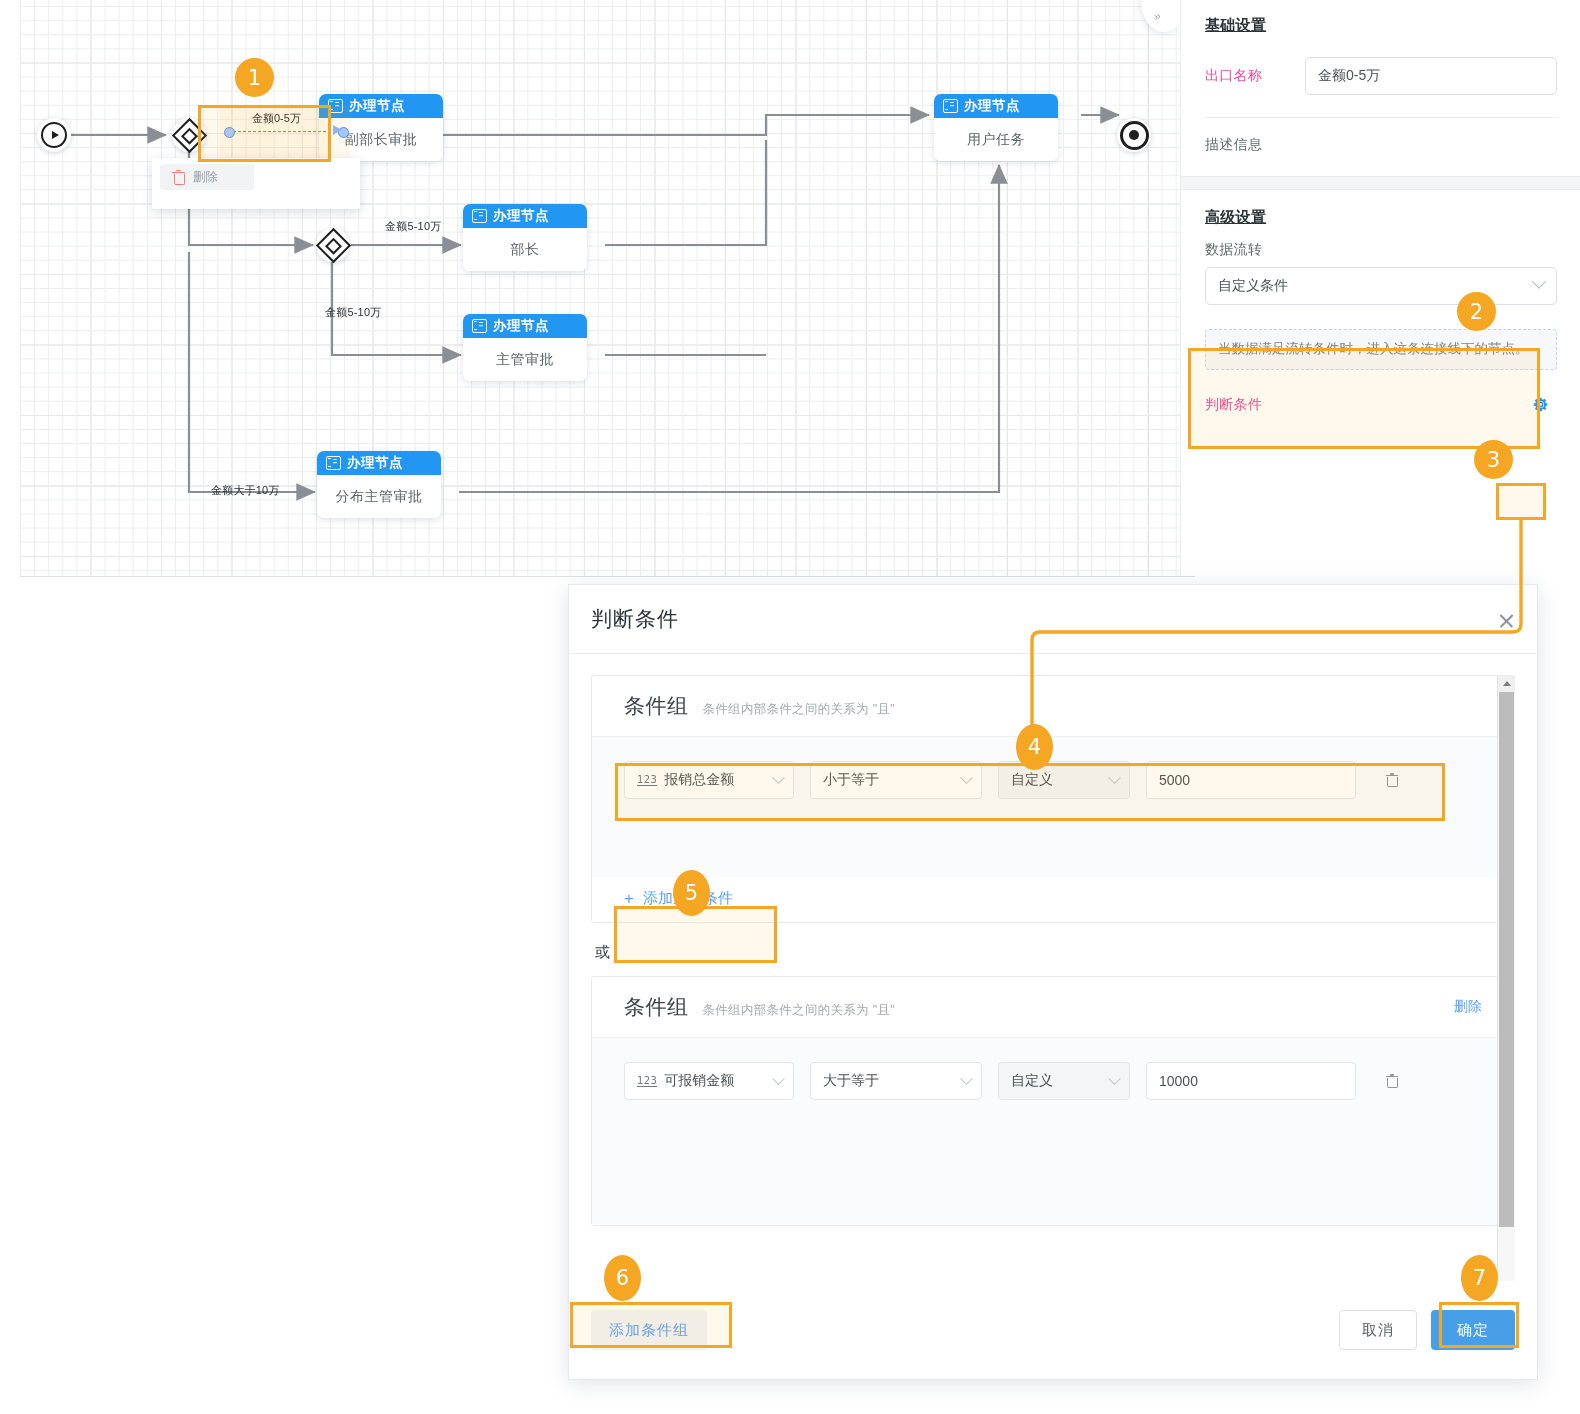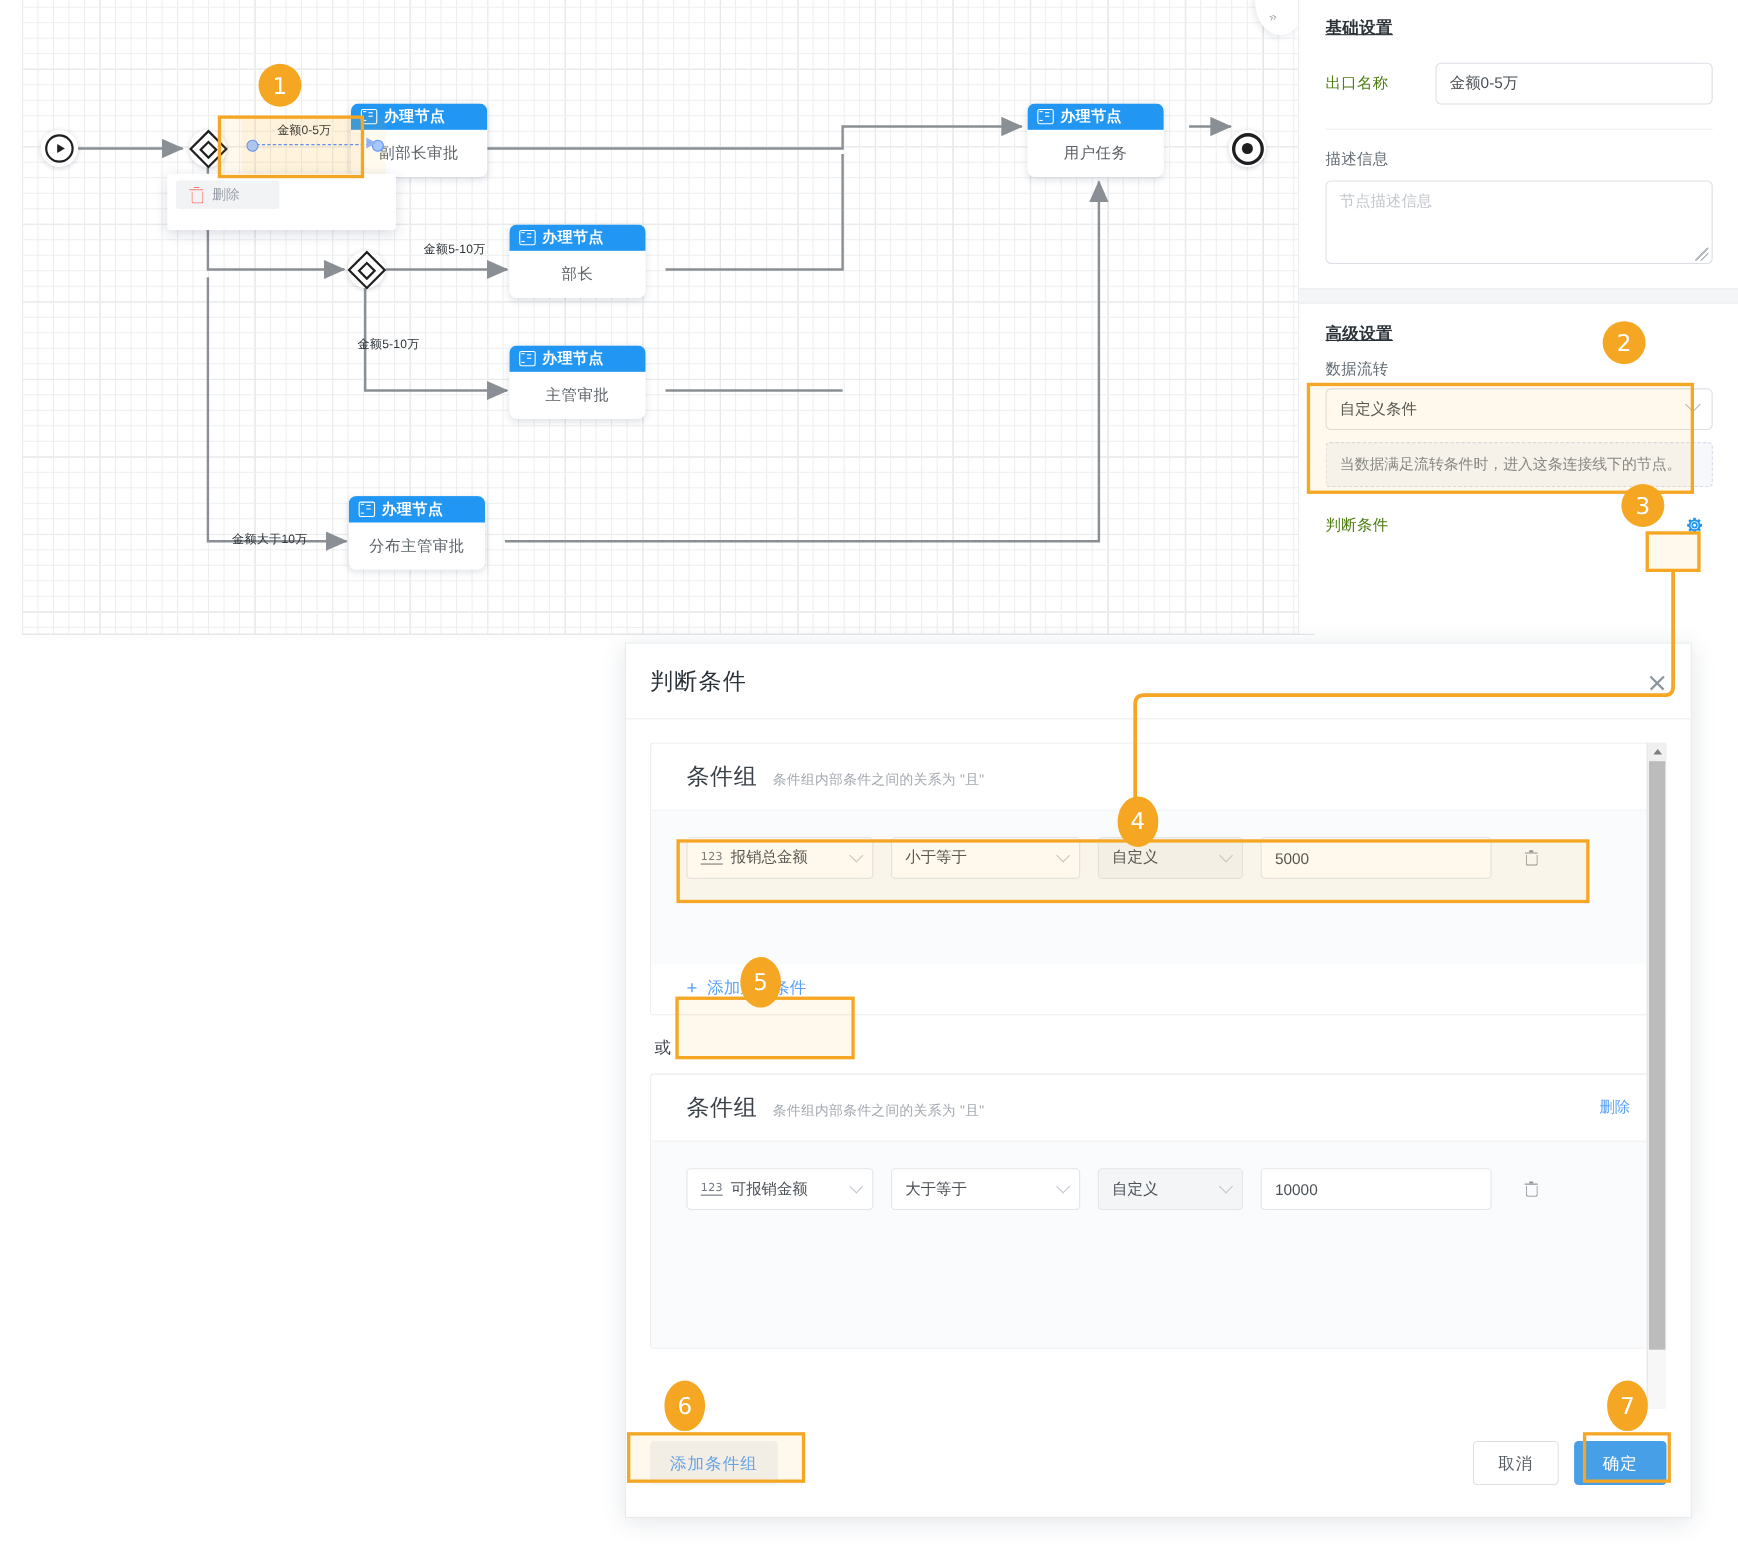--- a/index.html
+++ b/index.html
@@ -124,21 +124,21 @@
     position:absolute;left:1141px;top:-30px;width:46px;height:62px;border-radius:50%;
     background:#fff;box-shadow:-2px 2px 6px rgba(30,50,90,.10);
   }
   #collapse-handle .cc{
     position:absolute;left:13px;top:40px;font-size:11px;color:#9aa1a9;letter-spacing:-1px;
     transform:rotate(-15deg);
   }
   .panel-sec{padding:0 24px;}
   .sec-title{font-size:15px;font-weight:700;color:#2b3238;letter-spacing:.3px;text-decoration:underline;}
   .field-row{display:flex;align-items:center;margin-top:22px;}
-  .field-label{font-size:14px;color:#4d7c0f;width:100px;flex:none;letter-spacing:.3px;}
+  .field-label{font-size:14px;color:#ec4899;width:100px;flex:none;letter-spacing:.3px;}
   .txt-input{
     flex:1;height:38px;border:1px solid #dcdfe6;border-radius:5px;background:#fff;
     display:flex;align-items:center;padding:0 12px;font-size:14px;color:#4a5056;
     box-sizing:border-box;
   }
   .hr{height:1px;background:#ededef;margin:22px 0 0 0;}
   .blk-label{font-size:14px;color:#616a72;margin-top:18px;letter-spacing:.3px;}
   .ta-box{
     margin-top:10px;height:76px;border:1px solid #dcdfe6;border-radius:5px;background:#fff;
     position:relative;padding:9px 12px;box-sizing:border-box;font-size:14px;color:#c3c7cc;
@@ -151,21 +151,21 @@
   }
   .gap-band{height:12px;background:#f4f5f7;margin-top:22px;border-top:1px solid #ececee;border-bottom:1px solid #ececee;}
   .select-box{
     height:38px;border:1px solid #dcdfe6;border-radius:5px;background:#fff;display:flex;
     align-items:center;justify-content:space-between;padding:11px 12px;font-size:14px;color:#4a5056;
     box-sizing:border-box;
   }
   .chev{width:9px;height:9px;border-right:1.5px solid #b3b9c0;border-bottom:1.5px solid #b3b9c0;
     transform:rotate(45deg) translate(-3px,-3px);flex:none;}
   .hint-box{
-    margin-top:11px;border:1px dashed #c9d2e3;border-radius:4px;background:#f6f8fc;
+    margin-top:24px;border:1px dashed #c9d2e3;border-radius:4px;background:#f6f8fc;
     padding:9px 12px;font-size:13.5px;color:#7b838c;line-height:1.55;box-sizing:border-box;
   }
   .cond-row{display:flex;align-items:center;justify-content:space-between;margin-top:20px;}
   .gear-btn{
     width:34px;height:30px;display:flex;align-items:center;justify-content:center;cursor:pointer;
   }
   .gear-ic{width:17px;height:17px;position:relative;}
 
   
   .hl{position:absolute;border:3px solid #f5a623;background:rgba(250,173,20,.08);box-sizing:border-box;}
@@ -368,24 +368,20 @@
     <div class="sec-title">基础设置</div>
 
     <div class="field-row">
       <div class="field-label">出口名称</div>
       <div class="txt-input">金额0-5万</div>
     </div>
 
     <div class="hr"></div>
 
     <div class="blk-label">描述信息</div>
-    <div class="ta-box">
-      <span>节点描述信息</span>
-      <span class="ta-grip"></span>
-    </div>
   </div>
 
   <div class="gap-band"></div>
 
   <div class="panel-sec" style="padding-top:18px;">
     <div class="sec-title">高级设置</div>
     <div class="blk-label" style="margin-top:14px;">数据流转</div>
     <div class="select-box" style="margin-top:8px;">
       <span>自定义条件</span>
       <span class="chev"></span>

